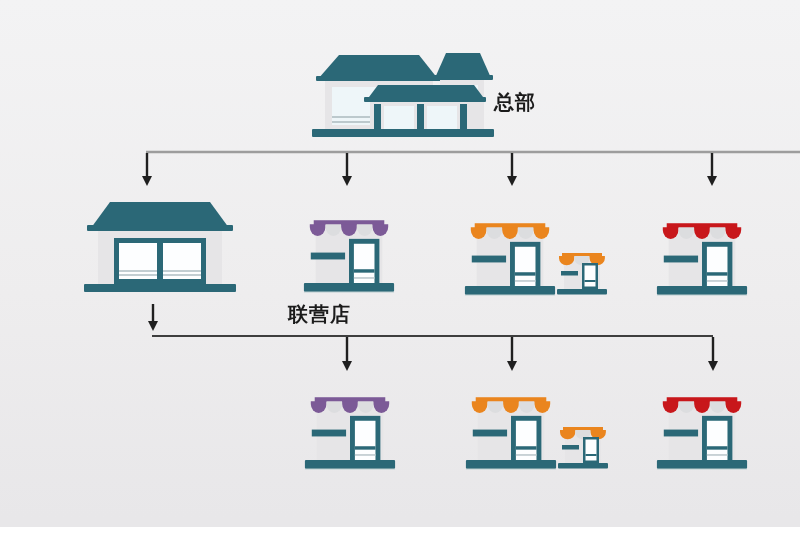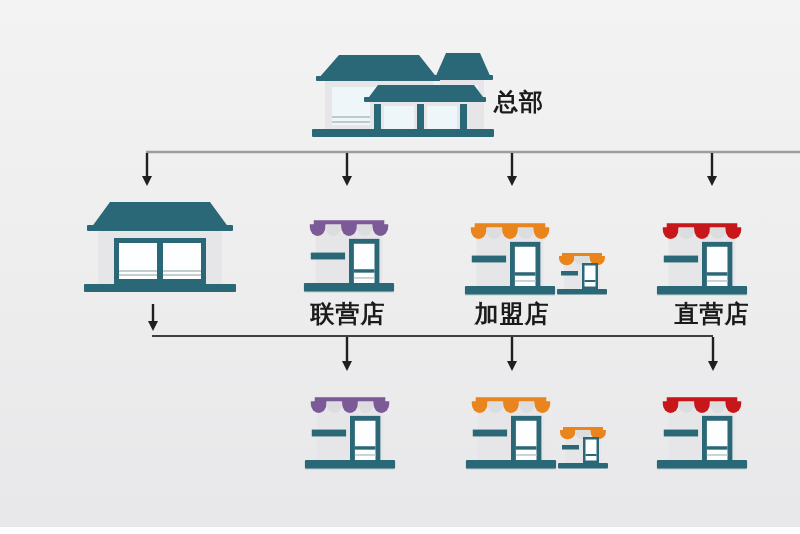--- a/index.html
+++ b/index.html
@@ -9,24 +9,24 @@
     background:linear-gradient(180deg,var(--bg_top,#f3f3f4) 0%,#eeedee 55%,var(--bg_bottom,#e8e7e9) 97%);
   }
   .bottom-strip{position:absolute;left:0;bottom:0;width:800px;height:7px;background:#ffffff;}
   .connectors{position:absolute;left:0;top:0;width:800px;height:534px;}
   .h-line-top{stroke:var(--connector_gray,#9d9d9d);stroke-width:2.4;}
   .h-line-low{stroke:var(--connector_low,#3e3e3e);stroke-width:2;}
   .arrow line{stroke:var(--arrow_dark,#1f1f1f);stroke-width:2.4;}
   .arrow polygon{fill:var(--arrow_dark,#1f1f1f);}
   .node{position:absolute;}
   .lbl{
-    position:absolute;font-weight:bold;font-size:24px;line-height:24px;
+    position:absolute;font-weight:bold;font-size:20px;line-height:24px;
     color:var(--label,#1b1b1b);letter-spacing:1px;white-space:nowrap;
   }
-  .lbl.centered{width:120px;text-align:center;}
+  .lbl.centered{width:120px;}
 </style>
 </head>
 <body>
 
 <div class="stage">
 
   <svg width="0" height="0" style="position:absolute" aria-hidden="true">
     <defs>
       <symbol id="storefront" viewBox="0 0 100 74">
         <rect x="16" y="10" width="68" height="56" fill="var(--store_body)"></rect>
@@ -148,26 +148,24 @@
       <use href="#storefront"></use>
     </svg>
   <div class="lbl centered" style="left:288px;top:302px;">联营店</div>
 
   <svg class="node" style="left:461px;top:223px;width:98px;height:73px;--awning:var(--orange);">
       <use href="#storefront"></use>
     </svg>
   <svg class="node" style="left:556px;top:253px;width:52px;height:42px;--awning:var(--orange);">
       <use href="#storefront-sm"></use>
     </svg>
-  <div class="lbl centered" style="left:452px;top:302px;">加盟店</div>
 
   <svg class="node" style="left:653px;top:223px;width:98px;height:73px;--awning:var(--red);">
       <use href="#storefront"></use>
     </svg>
-  <div class="lbl centered" style="left:652px;top:302px;">直营店</div>
 
   <svg class="node" style="left:301px;top:397px;width:98px;height:73px;--awning:var(--purple);">
       <use href="#storefront"></use>
     </svg>
   <svg class="node" style="left:462px;top:397px;width:98px;height:73px;--awning:var(--orange);">
       <use href="#storefront"></use>
     </svg>
   <svg class="node" style="left:557px;top:427px;width:52px;height:42px;--awning:var(--orange);">
       <use href="#storefront-sm"></use>
     </svg>

